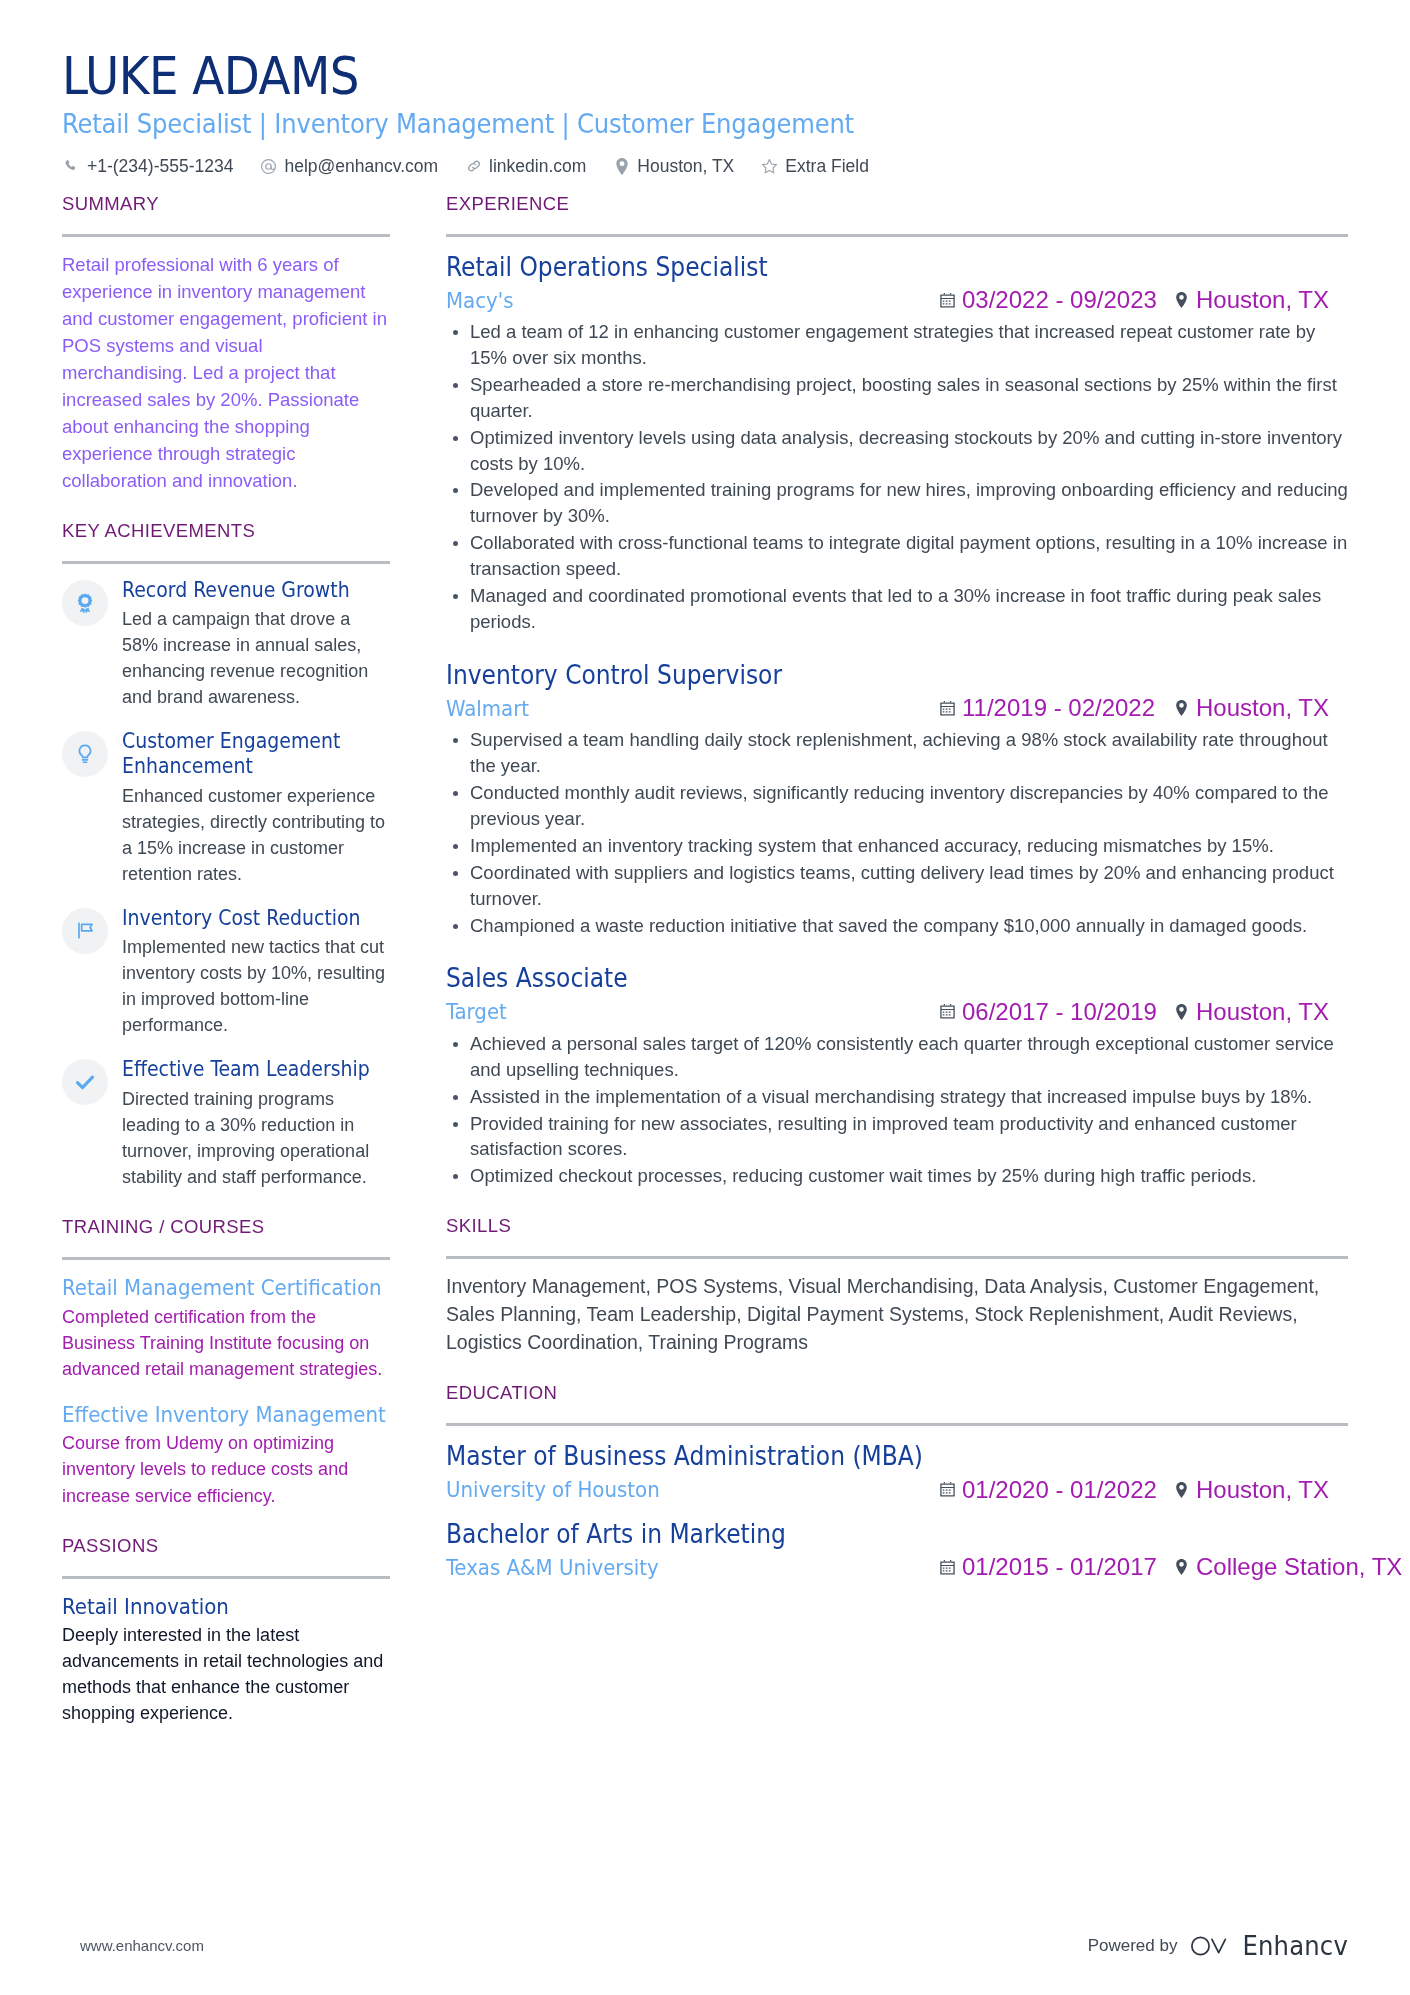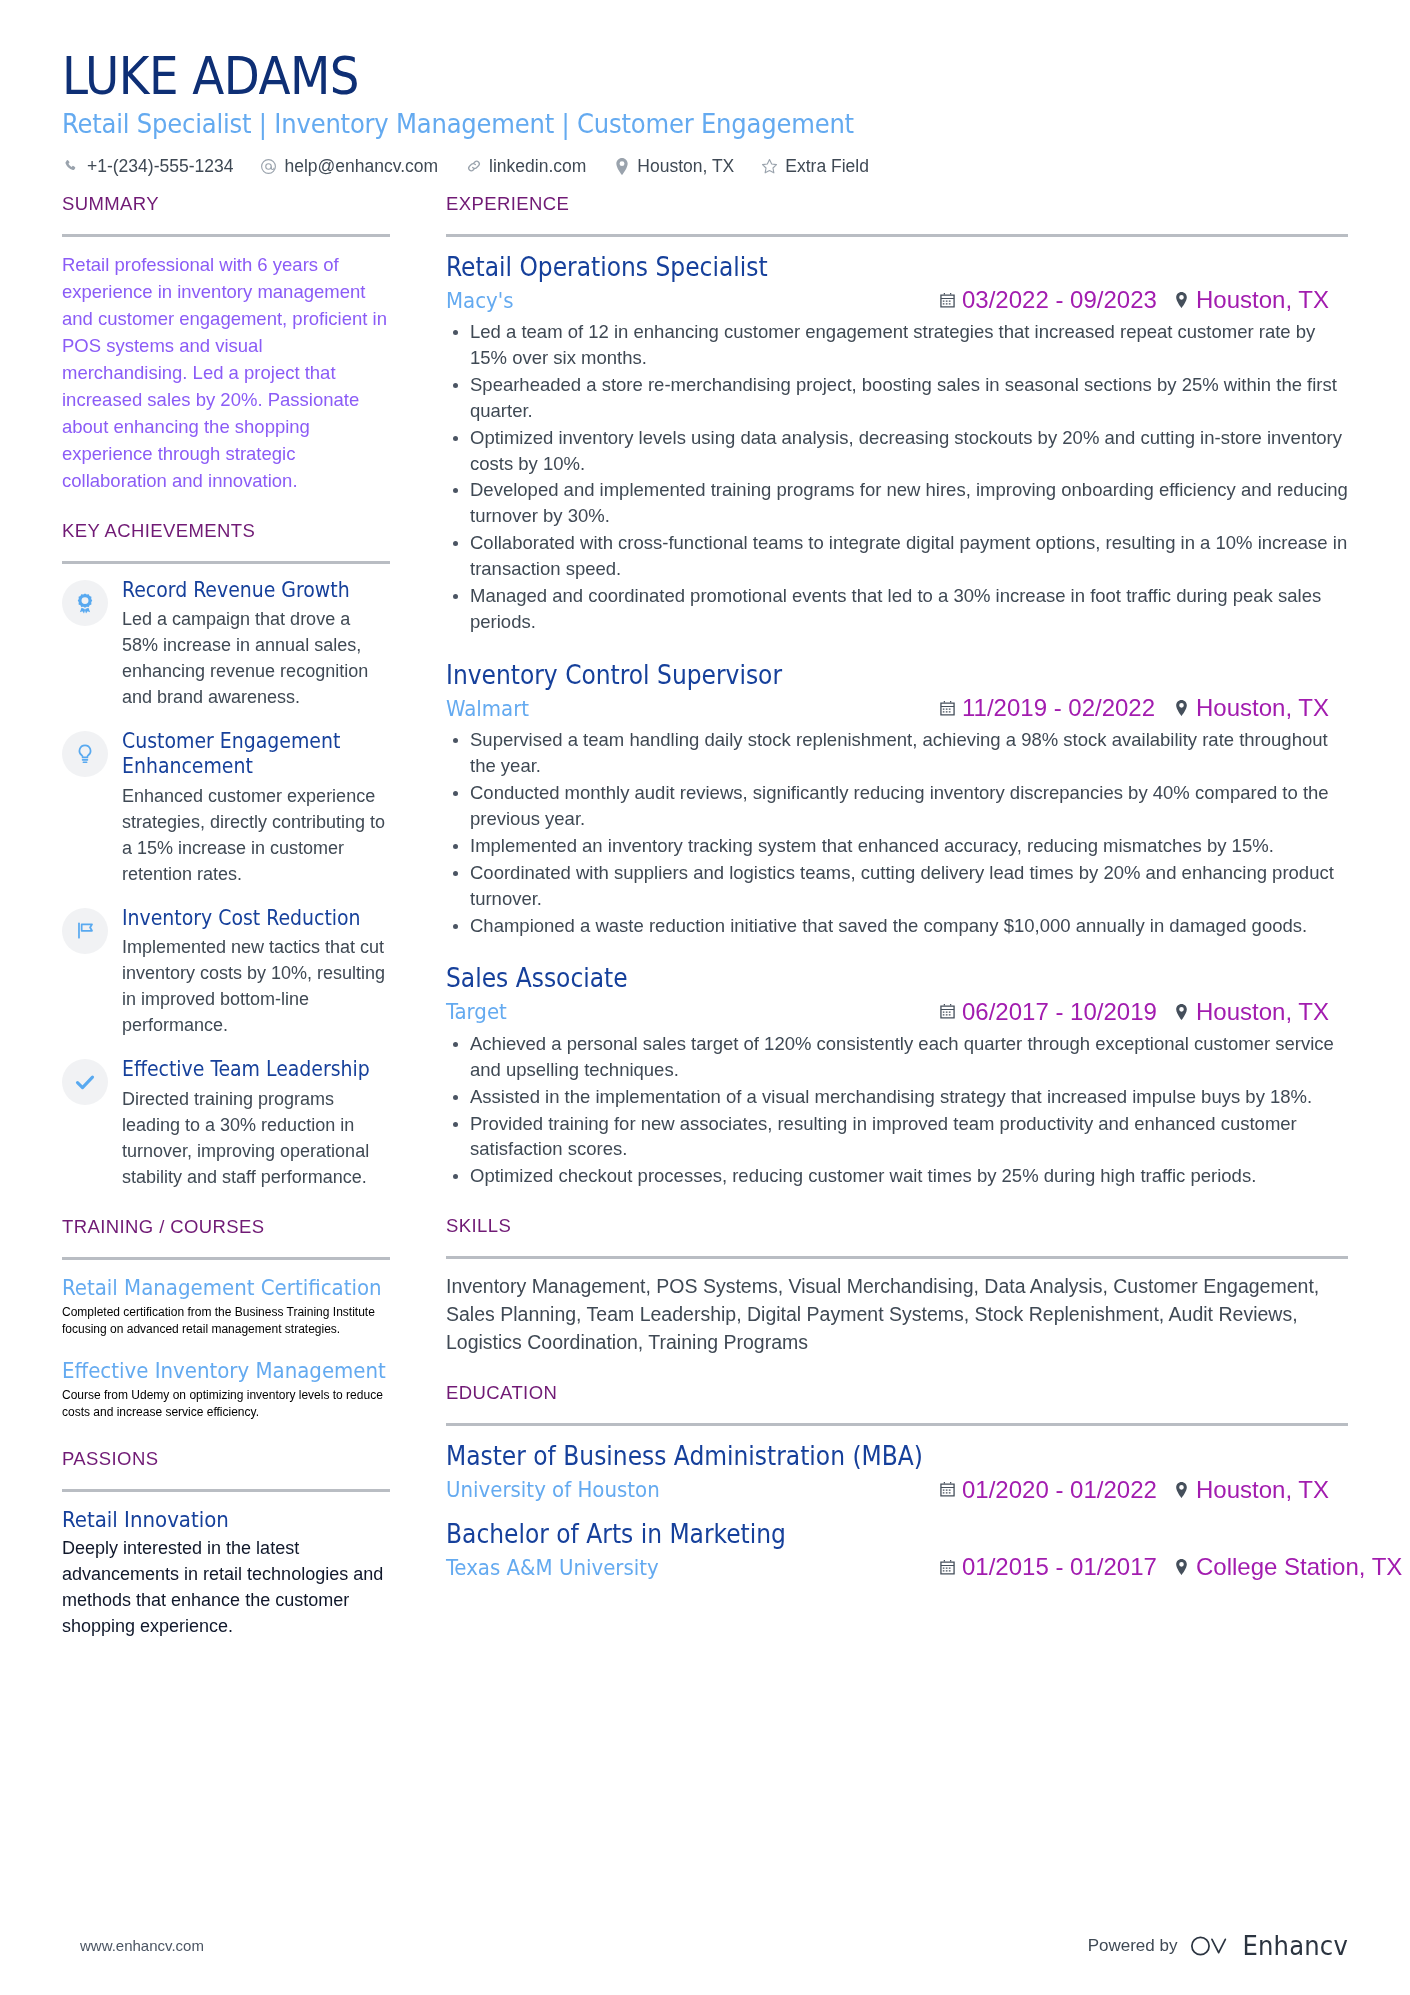--- a/index.html
+++ b/index.html
@@ -145,23 +145,23 @@
 
   .course-item { margin-bottom: 19px; }
   .course-title {
     font-family: "DejaVu Sans Condensed", "Liberation Sans Narrow", "Liberation Sans", sans-serif;
     font-size: 22px;
     color: #64aaf0;
     line-height: 1.25;
     margin-bottom: 2px;
   }
   .course-desc {
-    font-size: 12px;
+    font-size: 18px;
     line-height: 1.45;
-    color: #000000;
+    color: #a21caf;
   }
 
   .passion-item { margin-bottom: 14px; }
   .passion-title {
     font-family: "DejaVu Sans Condensed", "Liberation Sans Narrow", "Liberation Sans", sans-serif;
     font-size: 22px;
     color: #16409b;
     line-height: 1.25;
     margin-bottom: 2px;
   }

